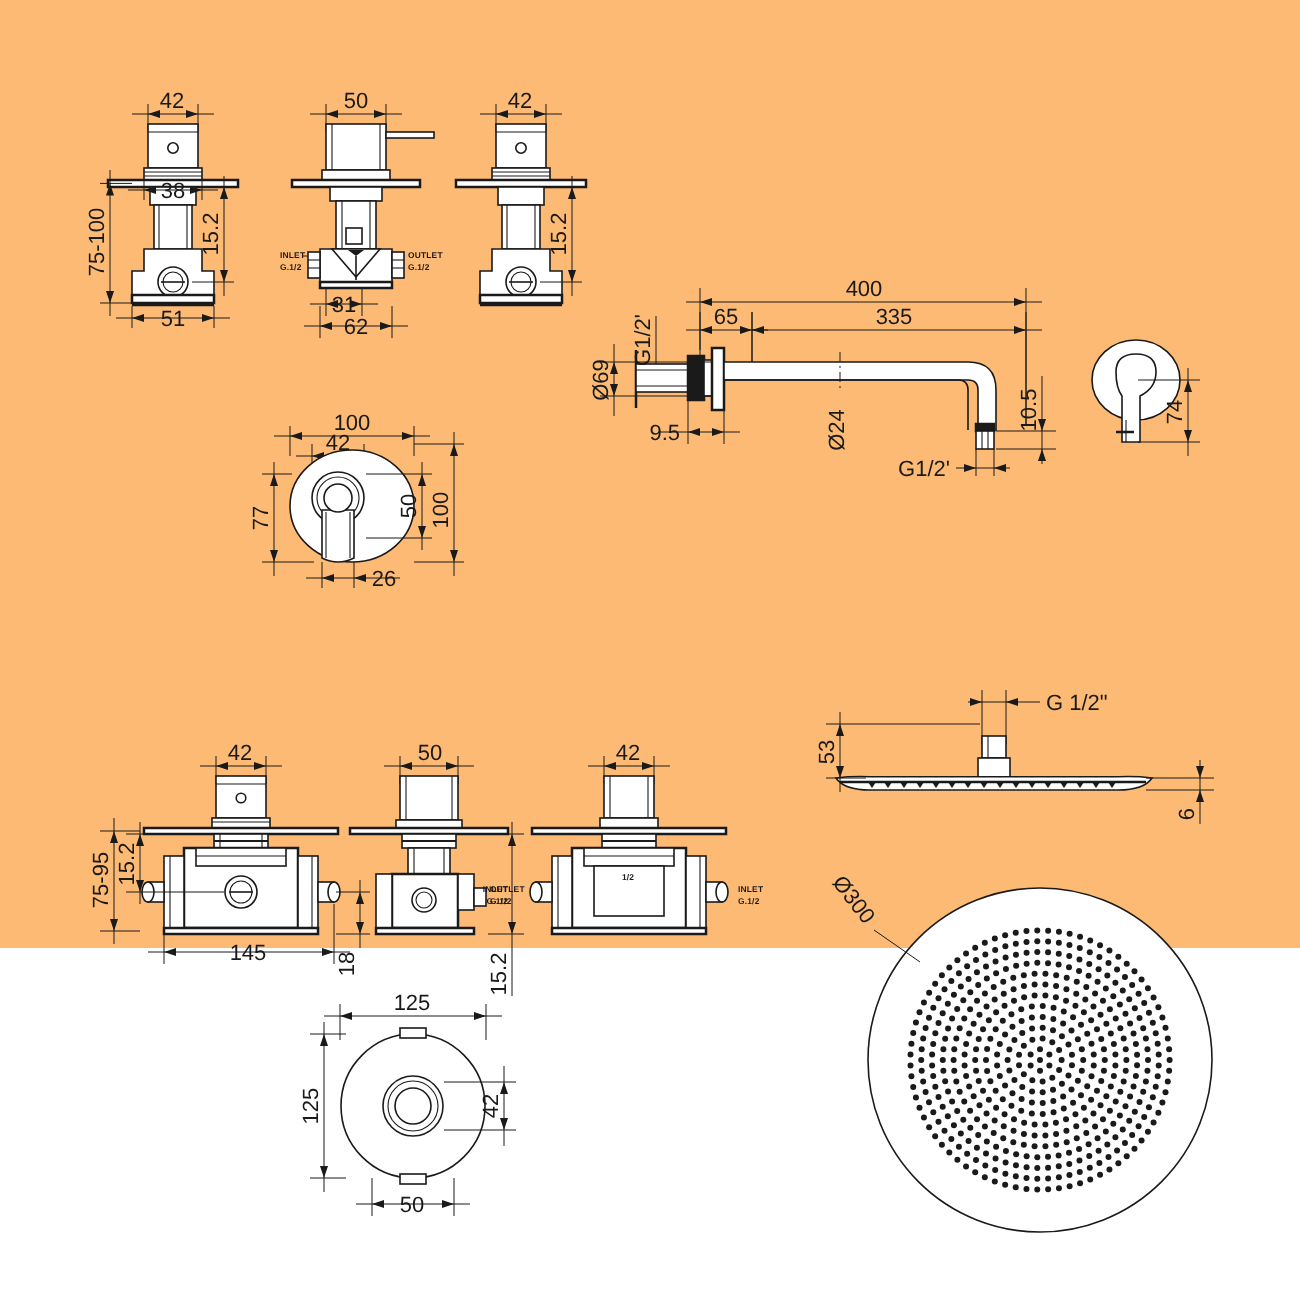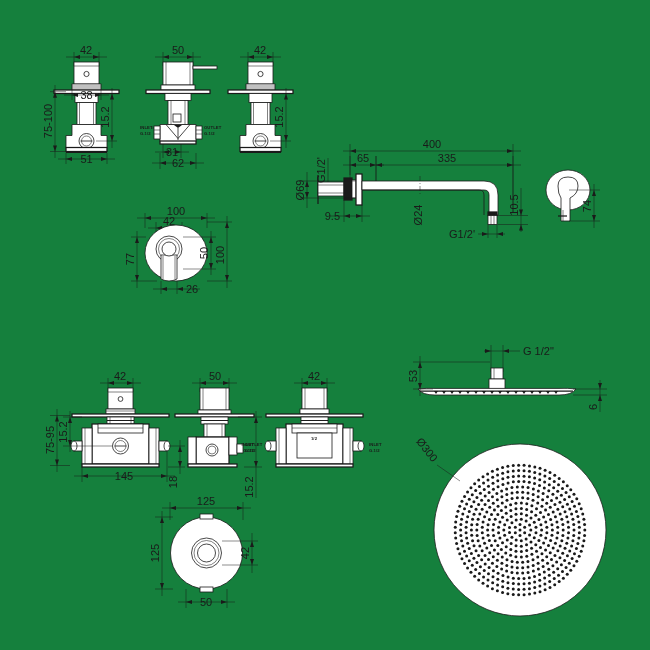--- a/index.html
+++ b/index.html
@@ -1,19 +1,19 @@
 <!DOCTYPE html>
 <html><head>
 <meta charset="utf-8">
 <title>Technical Drawing</title>
 <style>
   html,body{margin:0;padding:0;background:#ffffff;}
   body{width:650px;height:650px;overflow:hidden;
        font-family:"Liberation Sans", sans-serif;}
-  #sheet{position:relative;width:650px;height:650px;background:#15803d;}
+  #sheet{position:relative;width:650px;height:474px;background:#fdba74;}
   svg{display:block;}
   text{font-family:"Liberation Sans", sans-serif;fill:#1a1a1a;}
   .dim{font-size:11px;}
   .tiny{font-size:4.2px;font-weight:bold;letter-spacing:.1px;}
   .ln{stroke:#1a1a1a;fill:none;stroke-width:.8;}
   .lnh{stroke:#1a1a1a;fill:none;stroke-width:1.25;}
   .lnt{stroke:#1a1a1a;fill:none;stroke-width:.55;}
   .ext{stroke:#1a1a1a;fill:none;stroke-width:.5;}
   .ctr{stroke:#1a1a1a;fill:none;stroke-width:.5;stroke-dasharray:5 2 1 2;}
   .fillw{fill:#ffffff;}

